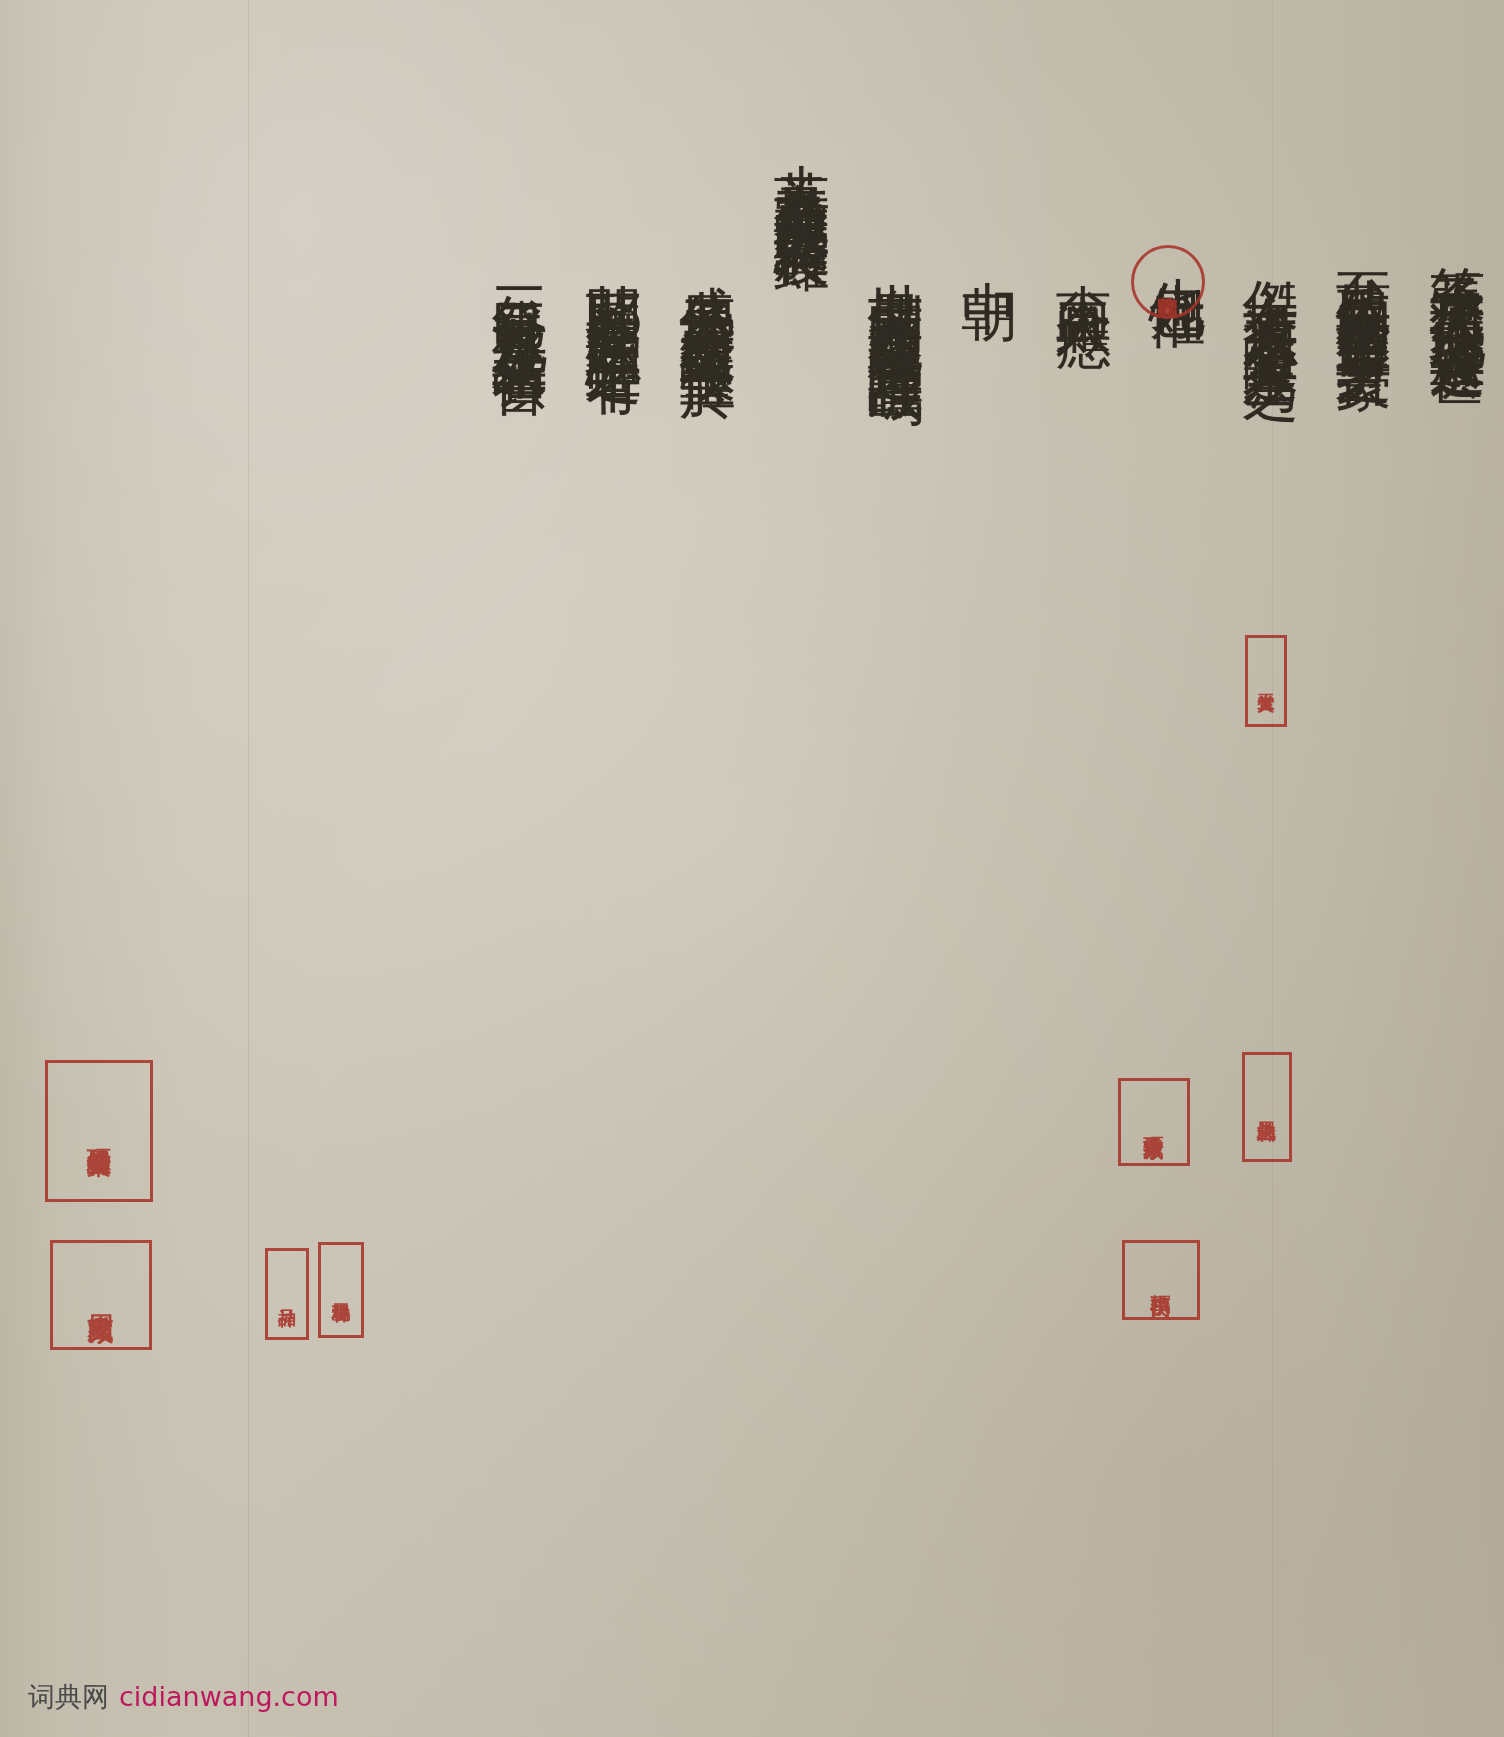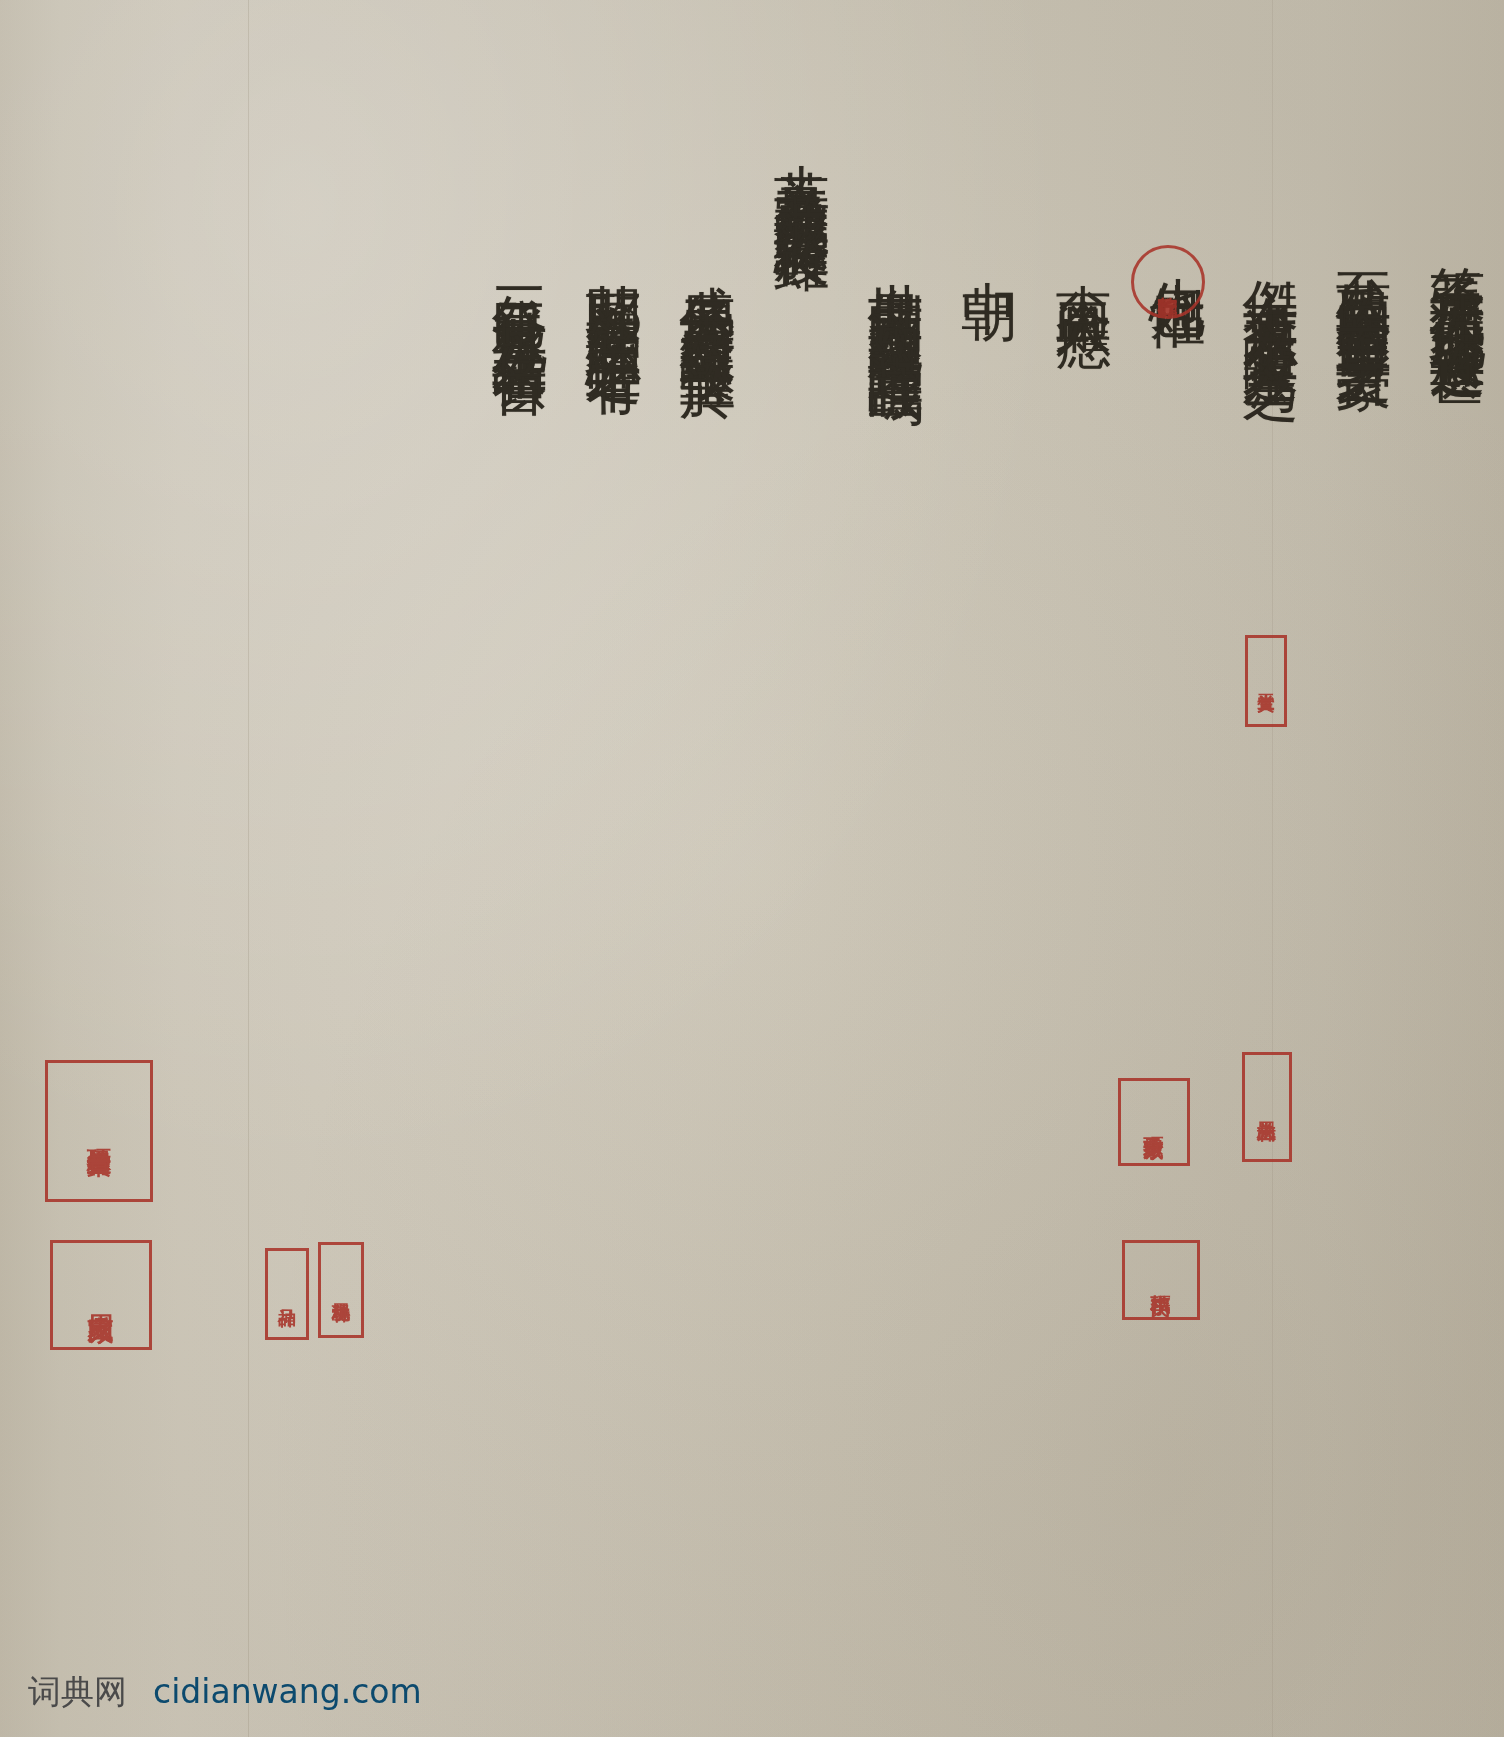--- a/index.html
+++ b/index.html
@@ -113,26 +113,26 @@
   #seal-mid-1     { left: 265px;  top: 1248px; width: 44px;  height: 92px; font-size: 18px; }
   #seal-mid-2     { left: 318px;  top: 1242px; width: 46px;  height: 96px; font-size: 18px; }
 
   
   #watermark {
     position: absolute;
     left: 28px;
     bottom: 22px;
     display: flex;
     align-items: baseline;
-    gap: 26px;
+    gap: 10px;
     font-family: "DejaVu Sans", sans-serif;
-    font-size: 33px;
+    font-size: 27px;
   }
   #wm-cn { color: #4a4a4a; }
-  #wm-url { color: #0c4a6e; }
+  #wm-url { color: #be185d; }
 </style>
 </head>
 <body>
 
 <div id="page">
   <div id="paper"></div>
 
   <div class="fold f1"></div>
   <div class="fold f2"></div>
 

